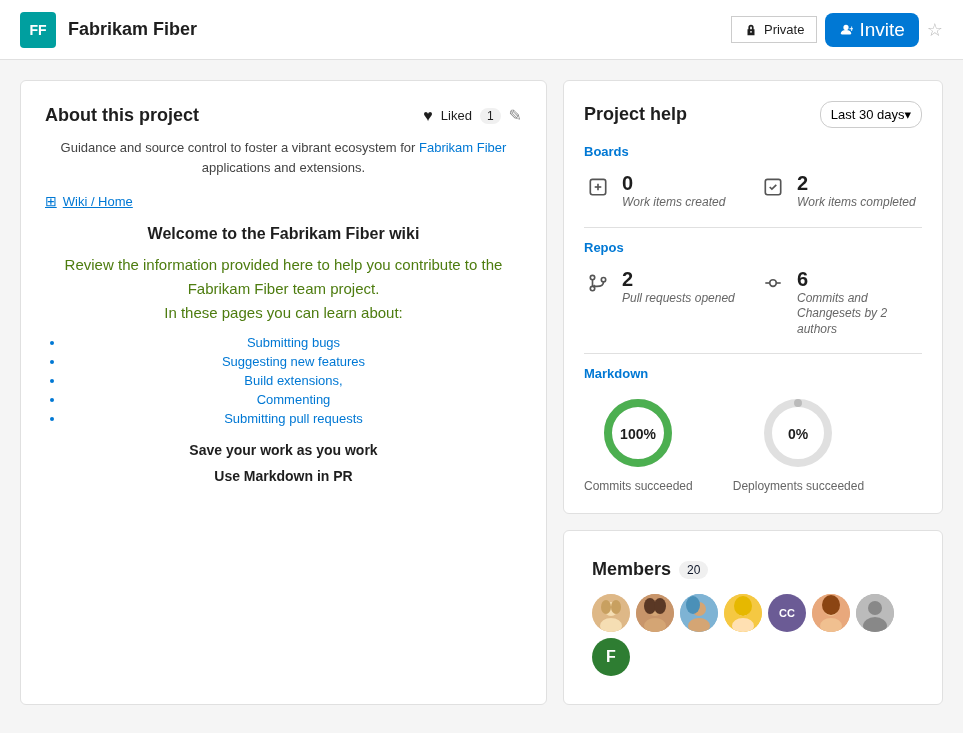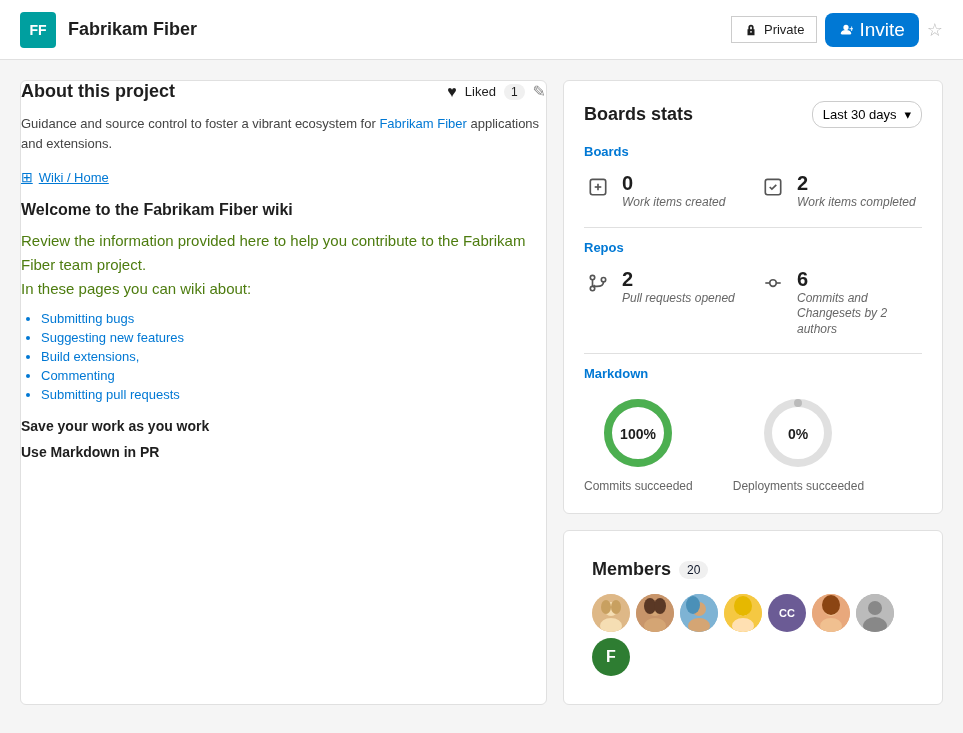--- a/index.html
+++ b/index.html
@@ -51,21 +51,23 @@
       max-width: 963px;
       margin: 0 auto;
     }
 
     
     .left-card {
       flex: 1;
       background: #fff;
       border: 1px solid #e0e0e0;
       border-radius: 6px;
+      padding: 24px;
       min-height: 500px;
+      text-align: center;
     }
     .card-header {
       display: flex; align-items: center; justify-content: space-between;
       margin-bottom: 12px;
     }
     .card-title { font-size: 18px; font-weight: 600; }
     .liked-section {
       display: flex; align-items: center; gap: 8px;
     }
     .heart-icon { color: #1e1e1e; font-size: 16px; }
@@ -108,21 +110,21 @@
       padding: 20px;
     }
     .stats-header {
       display: flex; align-items: center; justify-content: space-between;
       margin-bottom: 16px;
     }
     .stats-title { font-size: 18px; font-weight: 600; }
     .days-dropdown {
       border: 1px solid #ccc; border-radius: 12px;
       padding: 5px 10px; font-size: 13px; cursor: pointer; background: #fff;
-      display: flex; align-items: center; gap: 8px;
+      display: flex; align-items: center; gap: 0;
     }
 
     .section-label { font-size: 13px; font-weight: 600; color: #0078d4; margin-bottom: 12px; }
 
     .stats-grid {
       display: grid; grid-template-columns: 1fr 1fr;
       gap: 12px; margin-bottom: 16px;
     }
     .stat-item { display: flex; align-items: flex-start; gap: 10px; }
     .stat-icon {
@@ -212,40 +214,40 @@
 
     <div class="wiki-link">
       <span class="wiki-icon">⊞</span>
       <span>Wiki / Home</span>
     </div>
 
     <div class="wiki-heading">Welcome to the Fabrikam Fiber wiki</div>
 
     <div class="wiki-intro">
       <span>Review the information provided here to help you contribute to the </span><span>Fabrikam Fiber team project.</span><br>
-      <span>In these pages you can wiki about:</span>
+      <span>In these pages you can learn about:</span>
     </div>
 
     <ul class="list-items">
       <li><span class="link-color">Submitting bugs</span></li>
       <li><span class="link-color">Suggesting new features</span></li>
       <li><span class="link-color">Build extensions,</span></li>
       <li><span class="link-color">Commenting</span></li>
       <li><span class="link-color">Submitting pull requests</span></li>
     </ul>
 
     <div class="bold-text">Save your work as you work</div>
     <div class="bold-text2">Use Markdown in PR</div>
   </div>
 
   <div class="right-column">
 
     <div class="stats-card">
       <div class="stats-header">
-        <span class="stats-title">Boards stats</span>
+        <span class="stats-title">Project help</span>
         <button class="days-dropdown">
           <span>Last 30 days</span>
           <span>▾</span>
         </button>
       </div>
 
       <div class="section-label">Boards</div>
       <div class="stats-grid">
         <div class="stat-item">
           <div class="stat-icon">

